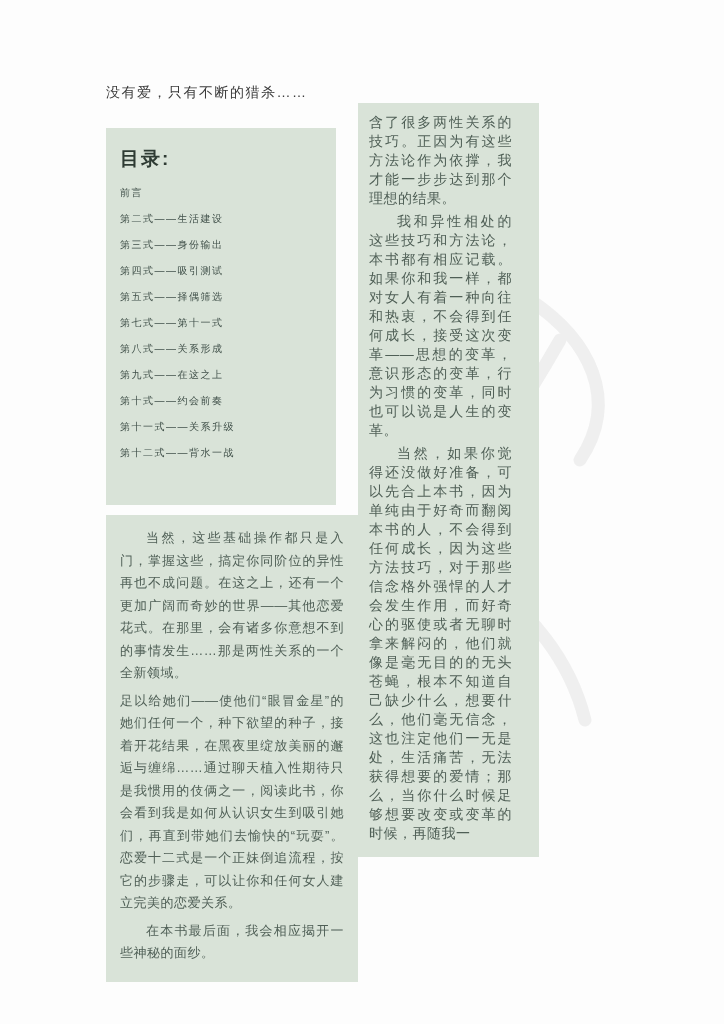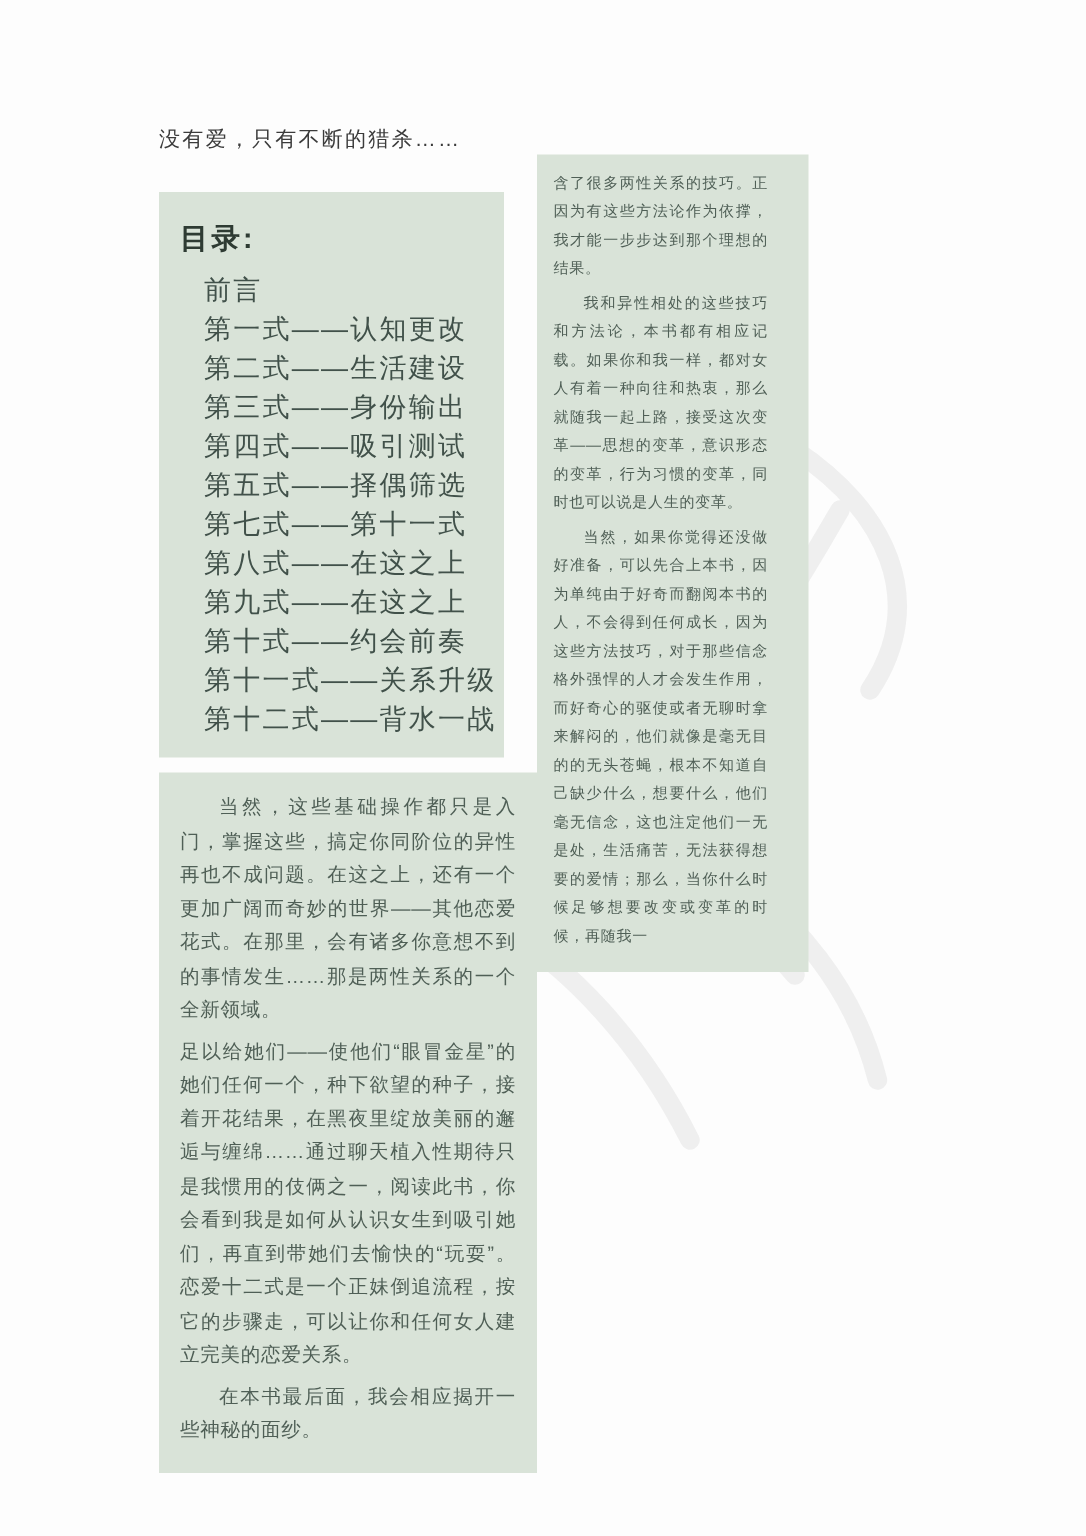--- a/index.html
+++ b/index.html
@@ -35,29 +35,29 @@
   }
   .toc-panel{
     left:106px;top:128px;width:230px;height:377px;
     padding:16px 14px;overflow:hidden;
   }
   .toc-heading{
     font-size:19px;font-weight:bold;color:var(--heading-text);
     letter-spacing:2px;margin:2px 0 8px 0;
   }
   .toc-item{
-    font-size:18px;line-height:26px;color:var(--toc-text);
-    margin-left:16px;letter-spacing:1.5px;white-space:nowrap;
+    font-size:10px;line-height:26px;color:var(--toc-text);
+    letter-spacing:1.5px;white-space:nowrap;
   }
   .right-panel{
     left:358px;top:103px;width:181px;min-height:399px;
     padding:10px 11px;
   }
   .right-panel .body-p{
-    font-size:10px;line-height:19px;color:var(--body-text);
+    font-size:14px;line-height:19px;color:var(--body-text);
     text-align:justify;letter-spacing:.5px;margin:0 16px 4px 0;
   }
   .bottom-panel{
     left:106px;top:515px;width:252px;min-height:397px;
     padding:12px 14px;
   }
   .bottom-panel .body-p{
     font-size:13px;line-height:22.5px;color:var(--body-text);
     text-align:justify;letter-spacing:.5px;margin:0 0 5px 0;
   }
@@ -77,37 +77,36 @@
       <path d="M120 250 C 190 270, 250 310, 300 370"></path>
       <path d="M90 330 C 150 360, 200 420, 230 480"></path>
       <path d="M250 300 C 300 330, 340 380, 355 440"></path>
     </g>
   </svg>
 
   <div class="panel toc-panel">
     <div class="toc-heading">目录:</div>
     <div class="toc-list">
       <div class="toc-item">前言</div>
-      <div class="toc-item">第一式——认知更改</div>
       <div class="toc-item">第二式——生活建设</div>
       <div class="toc-item">第三式——身份输出</div>
       <div class="toc-item">第四式——吸引测试</div>
       <div class="toc-item">第五式——择偶筛选</div>
       <div class="toc-item">第七式——第十一式</div>
-      <div class="toc-item">第八式——在这之上</div>
+      <div class="toc-item">第八式——关系形成</div>
       <div class="toc-item">第九式——在这之上</div>
       <div class="toc-item">第十式——约会前奏</div>
       <div class="toc-item">第十一式——关系升级</div>
       <div class="toc-item">第十二式——背水一战</div>
     </div>
   </div>
 
   <div class="panel right-panel">
     <p class="body-p">含了很多两性关系的技巧。正因为有这些方法论作为依撑，我才能一步步达到那个理想的结果。</p>
-    <p class="body-p indent">我和异性相处的这些技巧和方法论，本书都有相应记载。如果你和我一样，都对女人有着一种向往和热衷，那么就随我一起上路，接受这次变革——思想的变革，意识形态的变革，行为习惯的变革，同时也可以说是人生的变革。</p>
+    <p class="body-p indent">我和异性相处的这些技巧和方法论，本书都有相应记载。如果你和我一样，都对女人有着一种向往和热衷，不会得到任何成长，接受这次变革——思想的变革，意识形态的变革，行为习惯的变革，同时也可以说是人生的变革。</p>
     <p class="body-p indent">当然，如果你觉得还没做好准备，可以先合上本书，因为单纯由于好奇而翻阅本书的人，不会得到任何成长，因为这些方法技巧，对于那些信念格外强悍的人才会发生作用，而好奇心的驱使或者无聊时拿来解闷的，他们就像是毫无目的的无头苍蝇，根本不知道自己缺少什么，想要什么，他们毫无信念，这也注定他们一无是处，生活痛苦，无法获得想要的爱情；那么，当你什么时候足够想要改变或变革的时候，再随我一</p>
   </div>
 
   <div class="panel bottom-panel">
     <p class="body-p indent">当然，这些基础操作都只是入门，掌握这些，搞定你同阶位的异性再也不成问题。在这之上，还有一个更加广阔而奇妙的世界——其他恋爱花式。在那里，会有诸多你意想不到的事情发生……那是两性关系的一个全新领域。</p>
     <p class="body-p">足以给她们——使他们“眼冒金星”的她们任何一个，种下欲望的种子，接着开花结果，在黑夜里绽放美丽的邂逅与缠绵……通过聊天植入性期待只是我惯用的伎俩之一，阅读此书，你会看到我是如何从认识女生到吸引她们，再直到带她们去愉快的“玩耍”。恋爱十二式是一个正妹倒追流程，按它的步骤走，可以让你和任何女人建立完美的恋爱关系。</p>
     <p class="body-p indent">在本书最后面，我会相应揭开一些神秘的面纱。</p>
   </div>
 
 </div>

